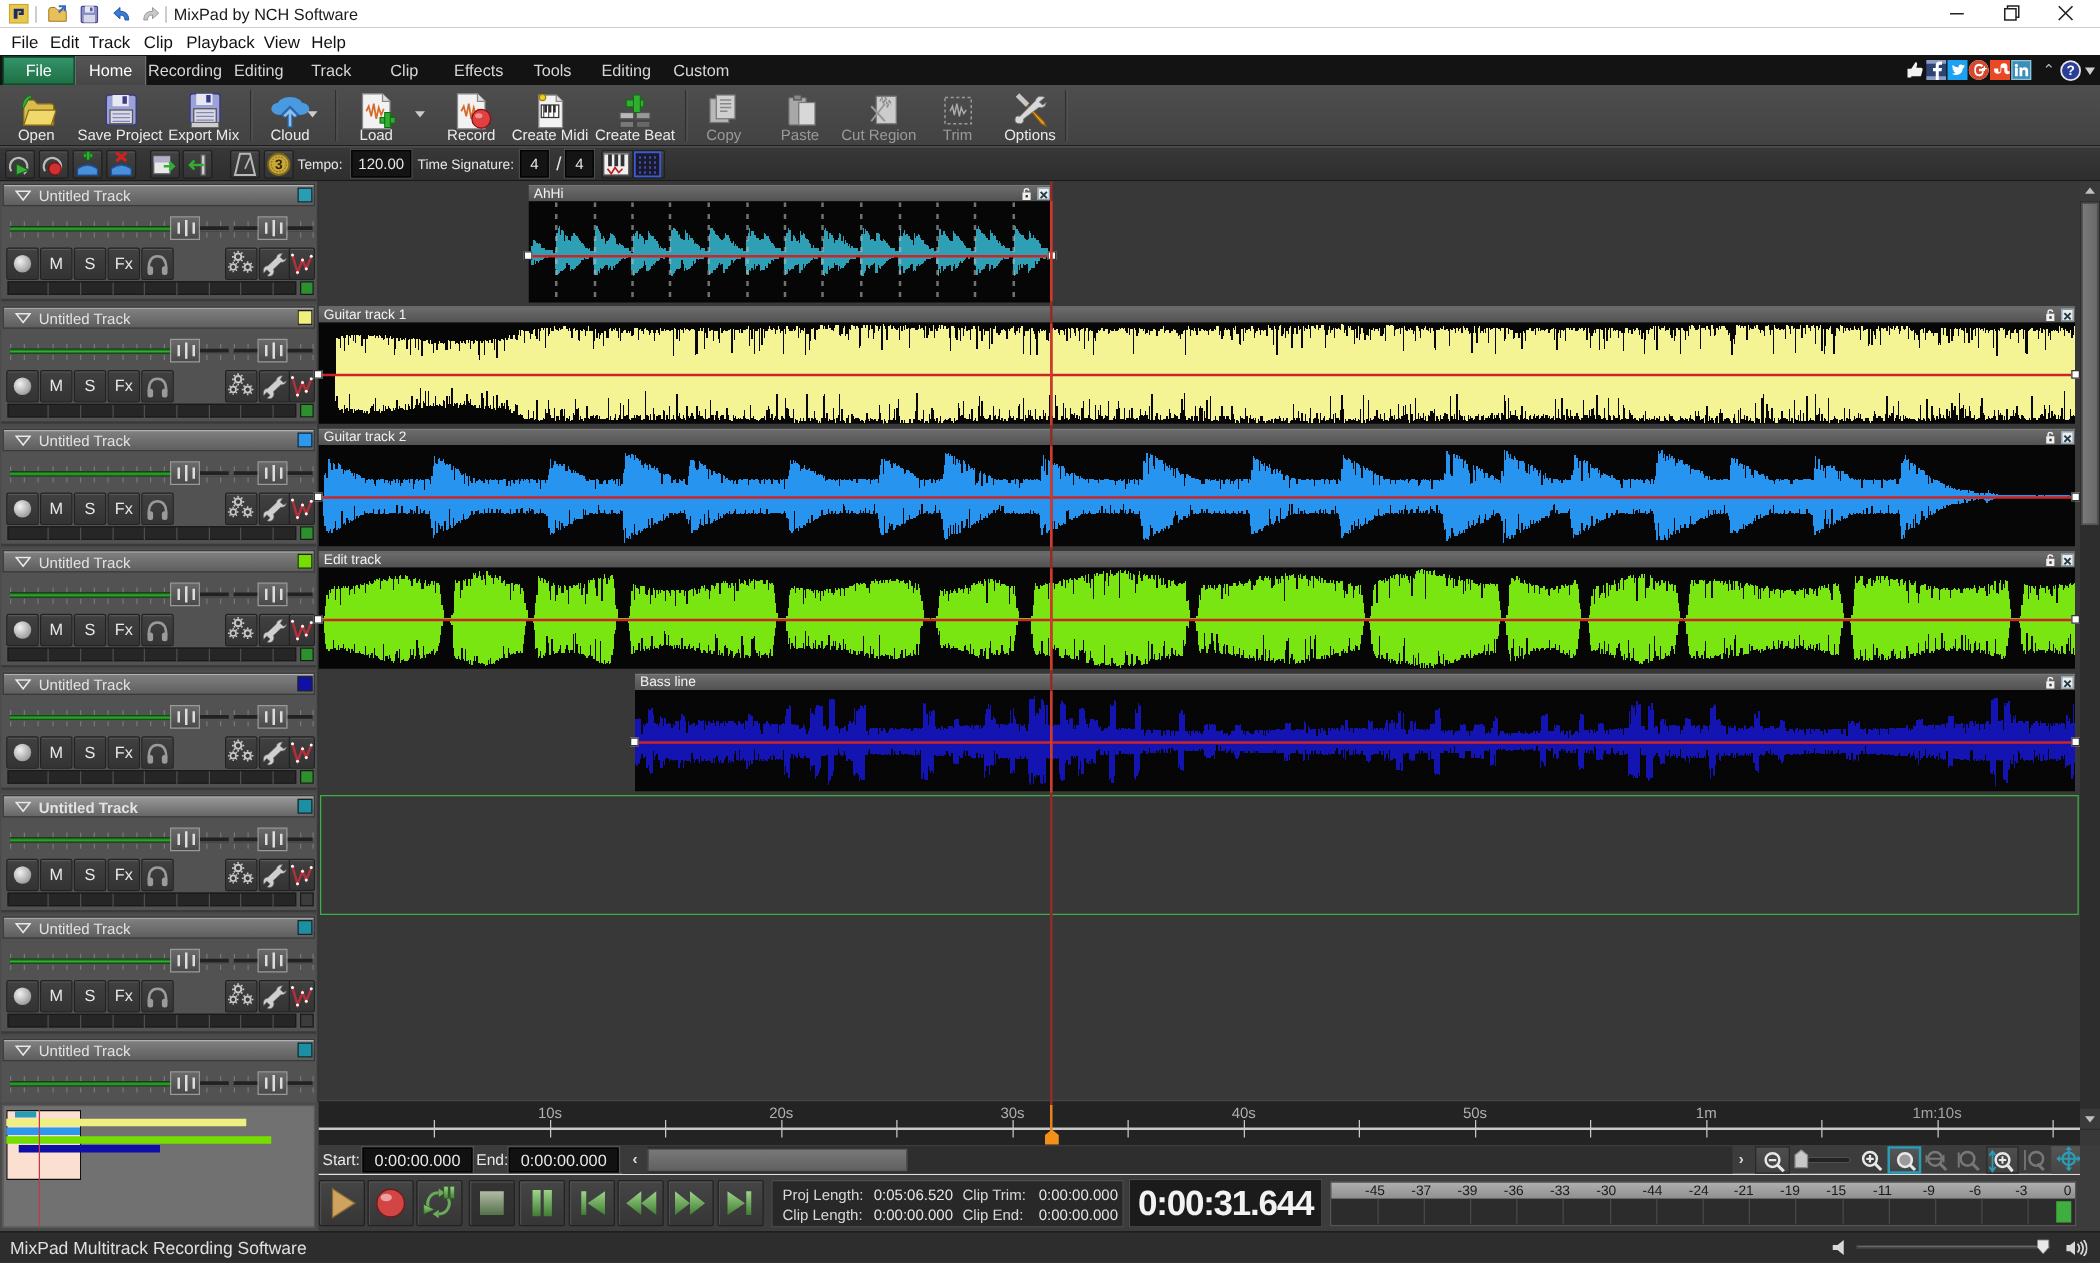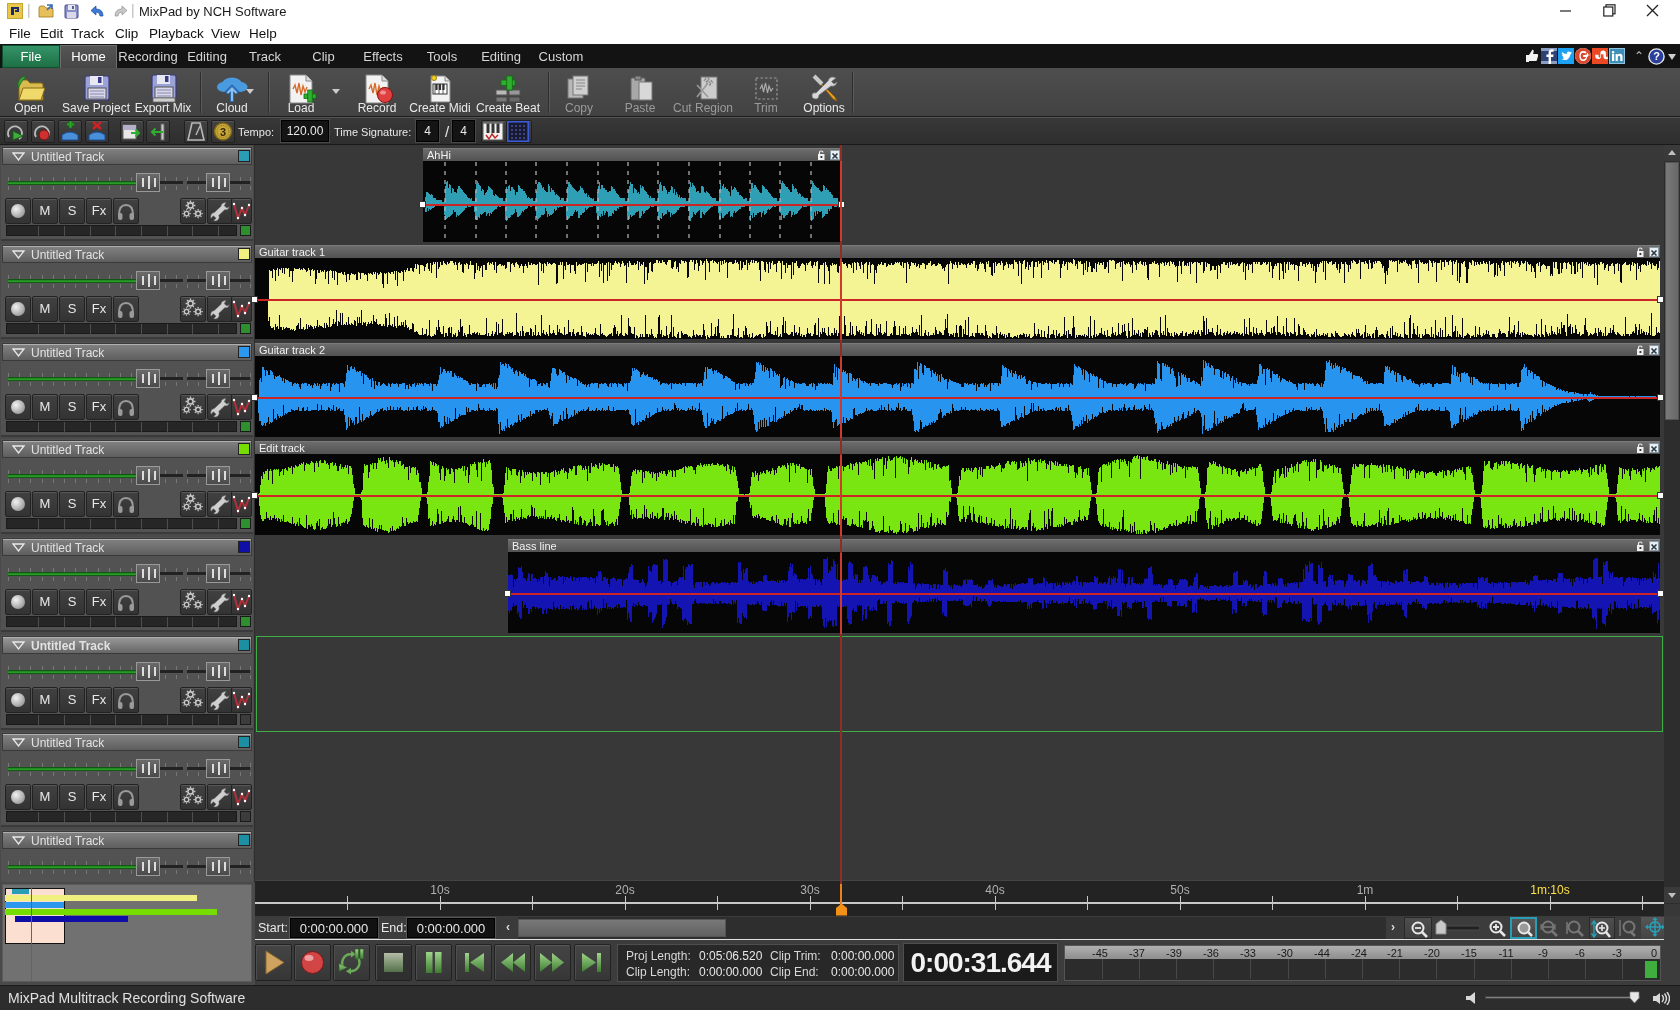--- a/index.html
+++ b/index.html
@@ -1295,21 +1295,21 @@
 <div style="position:absolute;left:1365px;top:896px;width:1px;height:14px;background:#c8c8c8;"></div>
 <div style="position:absolute;left:1457px;top:896px;width:1px;height:14px;background:#c8c8c8;"></div>
 <div style="position:absolute;left:1550px;top:896px;width:1px;height:14px;background:#c8c8c8;"></div>
 <div style="position:absolute;left:1642px;top:896px;width:1px;height:14px;background:#c8c8c8;"></div>
 <div style="position:absolute;left:420px;top:883px;white-space:nowrap;width:40px;text-align:center;color:#b0b0b0;font-size:12px;">10s</div>
 <div style="position:absolute;left:605px;top:883px;white-space:nowrap;width:40px;text-align:center;color:#b0b0b0;font-size:12px;">20s</div>
 <div style="position:absolute;left:790px;top:883px;white-space:nowrap;width:40px;text-align:center;color:#b0b0b0;font-size:12px;">30s</div>
 <div style="position:absolute;left:975px;top:883px;white-space:nowrap;width:40px;text-align:center;color:#b0b0b0;font-size:12px;">40s</div>
 <div style="position:absolute;left:1160px;top:883px;white-space:nowrap;width:40px;text-align:center;color:#b0b0b0;font-size:12px;">50s</div>
 <div style="position:absolute;left:1345px;top:883px;white-space:nowrap;width:40px;text-align:center;color:#b0b0b0;font-size:12px;">1m</div>
-<div style="position:absolute;left:1530px;top:883px;white-space:nowrap;width:40px;text-align:center;color:#fde047;font-size:12px;">1m:10s</div>
+<div style="position:absolute;left:1530px;top:883px;white-space:nowrap;width:40px;color:#a3a3a3;font-size:12px;">1m:10s</div>
 <div style="position:absolute;left:840px;top:884px;width:2px;height:22px;background:#e8821e;z-index:9;"></div>
 <svg width="13" height="13" viewBox="0 0 13 13" style="position:absolute;left:835px;top:903px;z-index:9">
     <path d="M1 5 L6.5 0.5 L12 5 L12 12.5 L1 12.5 Z" fill="#f39018"></path>
   </svg>
 <div style="position:absolute;left:255px;top:916px;width:1425px;height:24px;background:#3c3c3c;border-bottom:1px solid #e0e0e0;"></div>
 <div style="position:absolute;left:258px;top:921px;white-space:nowrap;color:#e8e8e8;font-size:12.5px">Start:</div>
 <div style="position:absolute;left:290px;top:918px;width:88px;height:20px;background:#111;border:1px solid #000;box-shadow:0 0 0 1px #555;color:#e8e8e8;font-size:13px;text-align:center;line-height:19px">0:00:00.000</div>
 <div style="position:absolute;left:381px;top:921px;white-space:nowrap;color:#e8e8e8;font-size:12.5px">End:</div>
 <div style="position:absolute;left:407px;top:918px;width:88px;height:20px;background:#111;border:1px solid #000;box-shadow:0 0 0 1px #555;color:#e8e8e8;font-size:13px;text-align:center;line-height:19px">0:00:00.000</div>
 <div style="position:absolute;left:498px;top:917px;width:888px;height:22px;background:#2e2e2e;"></div>
@@ -1455,21 +1455,21 @@
 <div style="position:absolute;left:1064px;top:945px;width:597px;height:14px;background:linear-gradient(#b0b0b0,#8e8e8e);border:1px solid #555;border-bottom:none;">
     <div style="position:absolute;left:21px;top:1px;width:28px;text-align:center;color:#1a1a1a;font-size:11px">-45</div>
     <div style="position:absolute;left:58px;top:1px;width:28px;text-align:center;color:#1a1a1a;font-size:11px">-37</div>
     <div style="position:absolute;left:95px;top:1px;width:28px;text-align:center;color:#1a1a1a;font-size:11px">-39</div>
     <div style="position:absolute;left:132px;top:1px;width:28px;text-align:center;color:#1a1a1a;font-size:11px">-36</div>
     <div style="position:absolute;left:169px;top:1px;width:28px;text-align:center;color:#1a1a1a;font-size:11px">-33</div>
     <div style="position:absolute;left:206px;top:1px;width:28px;text-align:center;color:#1a1a1a;font-size:11px">-30</div>
     <div style="position:absolute;left:243px;top:1px;width:28px;text-align:center;color:#1a1a1a;font-size:11px">-44</div>
     <div style="position:absolute;left:280px;top:1px;width:28px;text-align:center;color:#1a1a1a;font-size:11px">-24</div>
     <div style="position:absolute;left:316px;top:1px;width:28px;text-align:center;color:#1a1a1a;font-size:11px">-21</div>
-    <div style="position:absolute;left:353px;top:1px;width:28px;text-align:center;color:#1a1a1a;font-size:11px">-20</div>
+    <div style="position:absolute;left:353px;top:1px;width:28px;text-align:center;color:#1a1a1a;font-size:11px">-19</div>
     <div style="position:absolute;left:390px;top:1px;width:28px;text-align:center;color:#1a1a1a;font-size:11px">-15</div>
     <div style="position:absolute;left:427px;top:1px;width:28px;text-align:center;color:#1a1a1a;font-size:11px">-11</div>
     <div style="position:absolute;left:464px;top:1px;width:28px;text-align:center;color:#1a1a1a;font-size:11px">-9</div>
     <div style="position:absolute;left:501px;top:1px;width:28px;text-align:center;color:#1a1a1a;font-size:11px">-6</div>
     <div style="position:absolute;left:538px;top:1px;width:28px;text-align:center;color:#1a1a1a;font-size:11px">-3</div>
     <div style="position:absolute;left:575px;top:1px;width:28px;text-align:center;color:#1a1a1a;font-size:11px">0</div>
   </div>
 <div style="position:absolute;left:1064px;top:959px;width:597px;height:22px;background:#2c2c2c;border:1px solid #555;border-top:none;">
     <div style="position:absolute;left:37px;top:0;width:1px;height:20px;background:#484848"></div>
     <div style="position:absolute;left:74px;top:0;width:1px;height:20px;background:#484848"></div>

